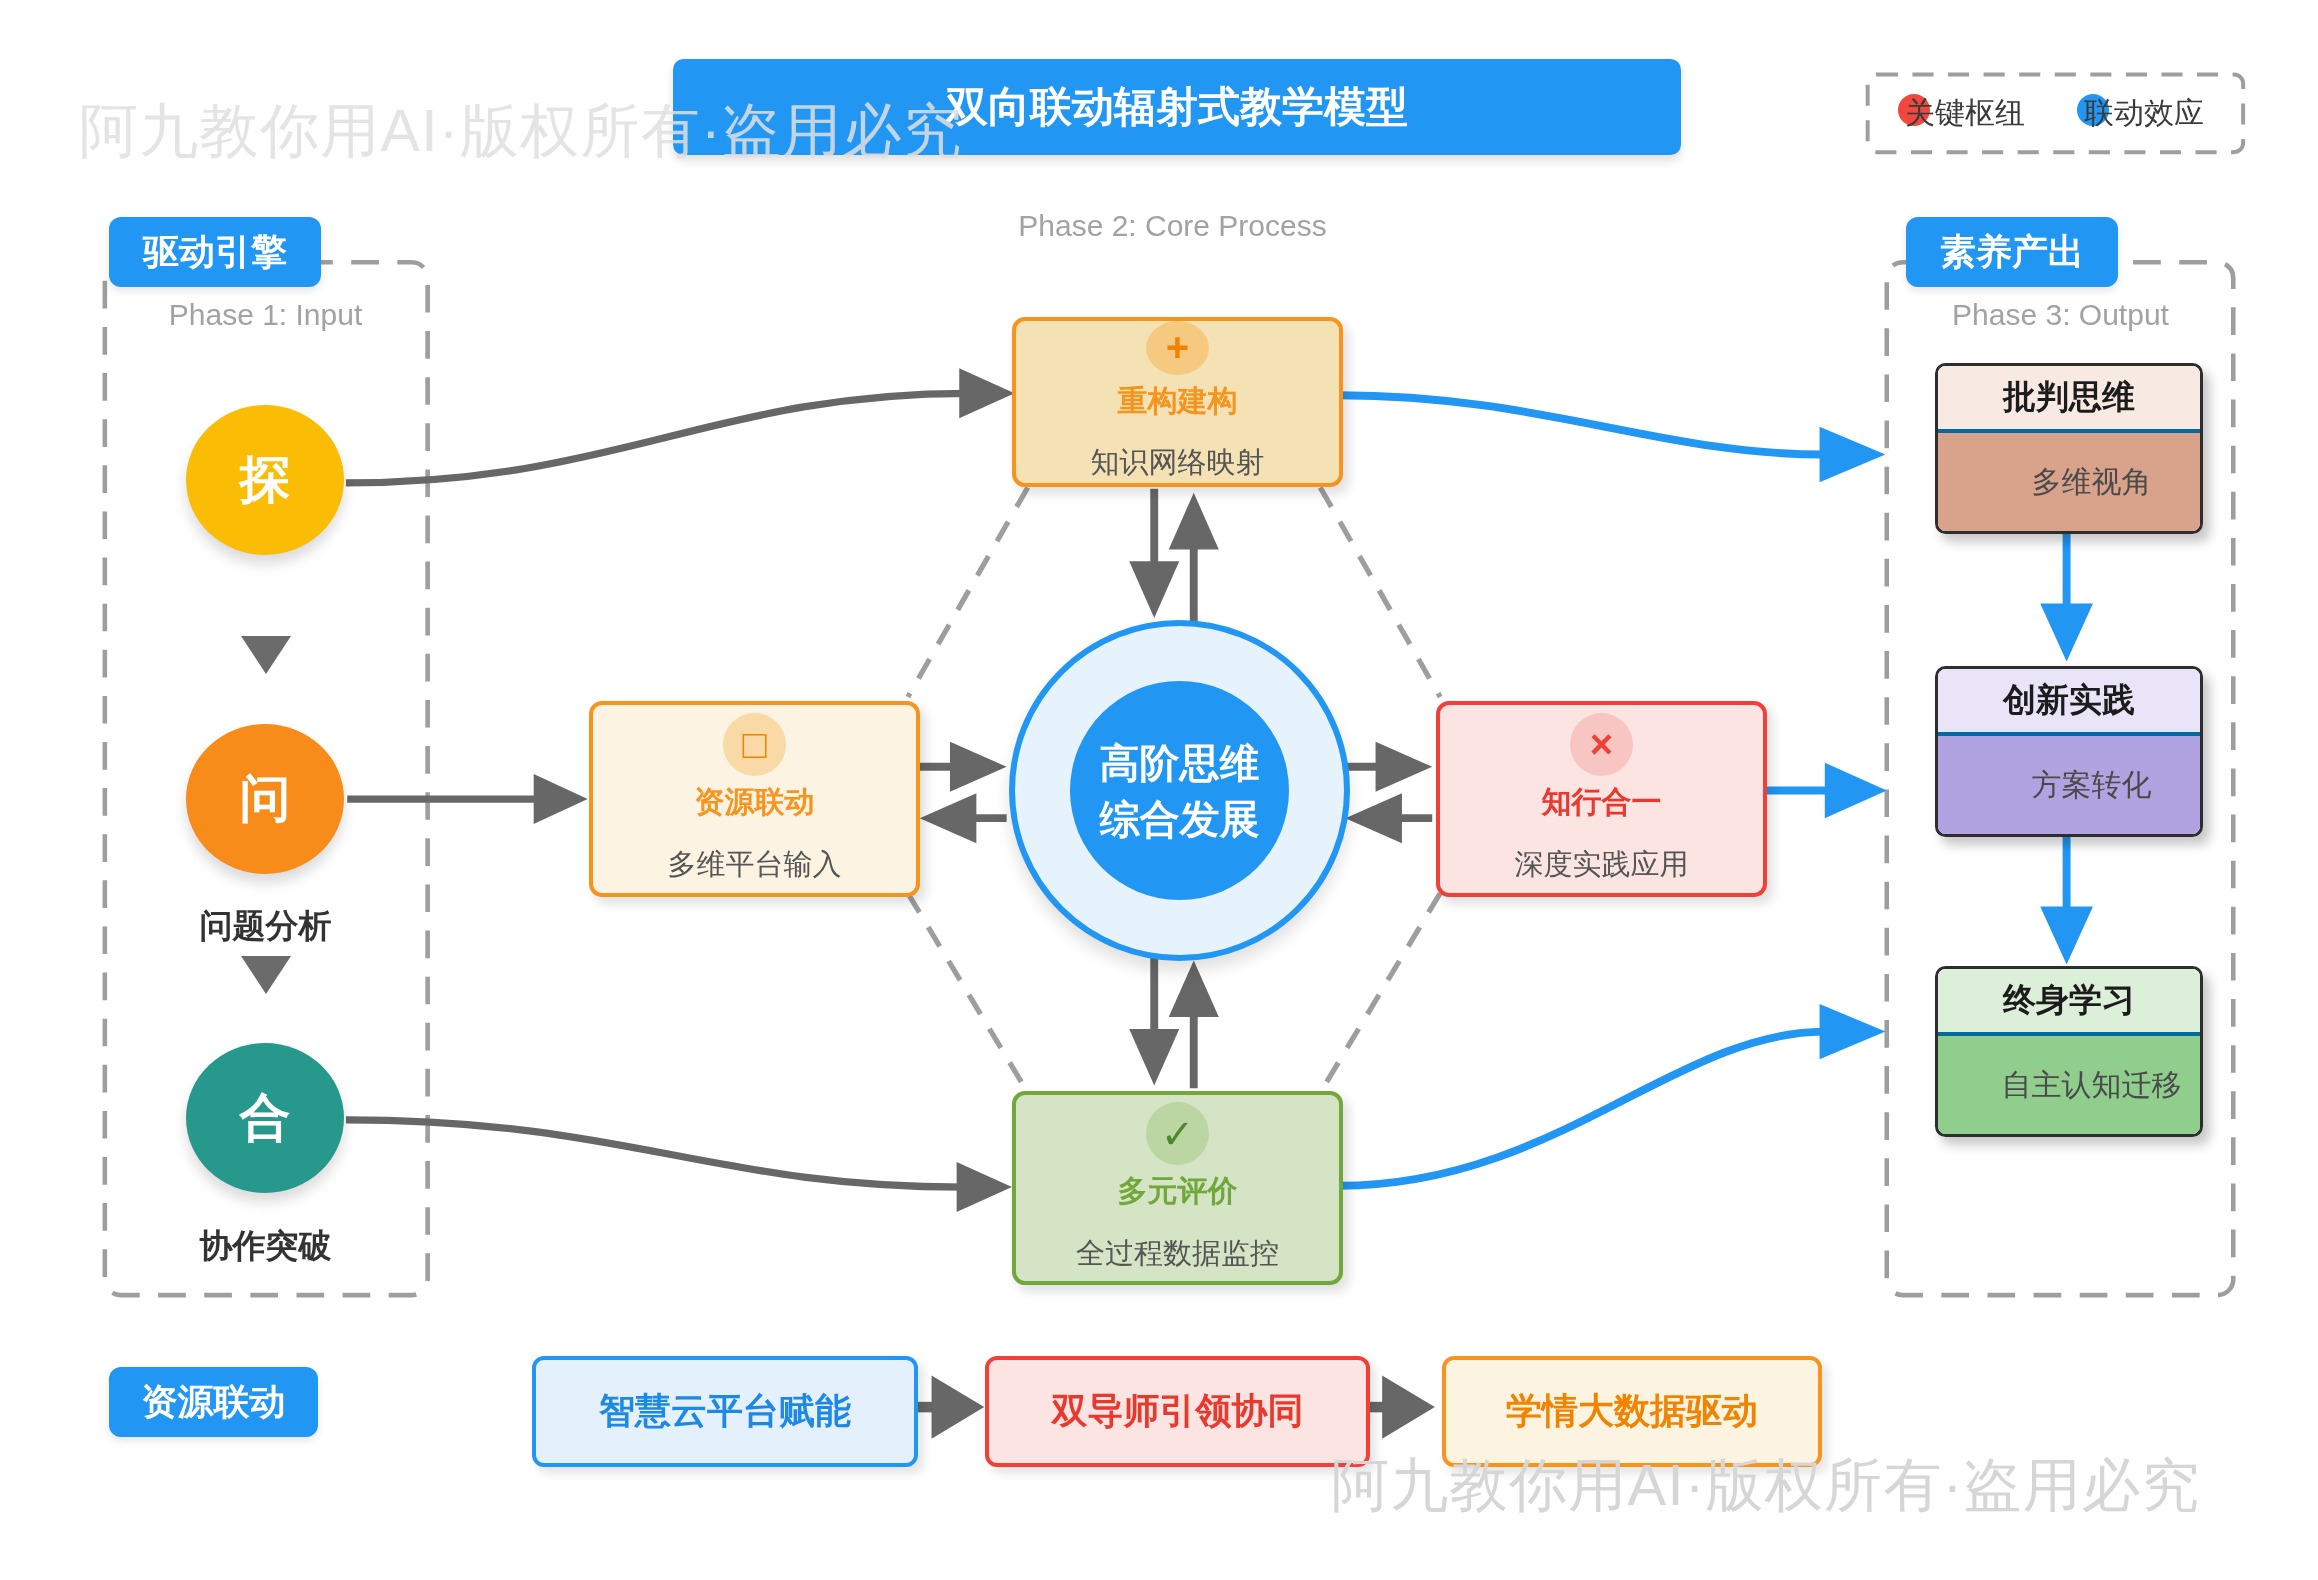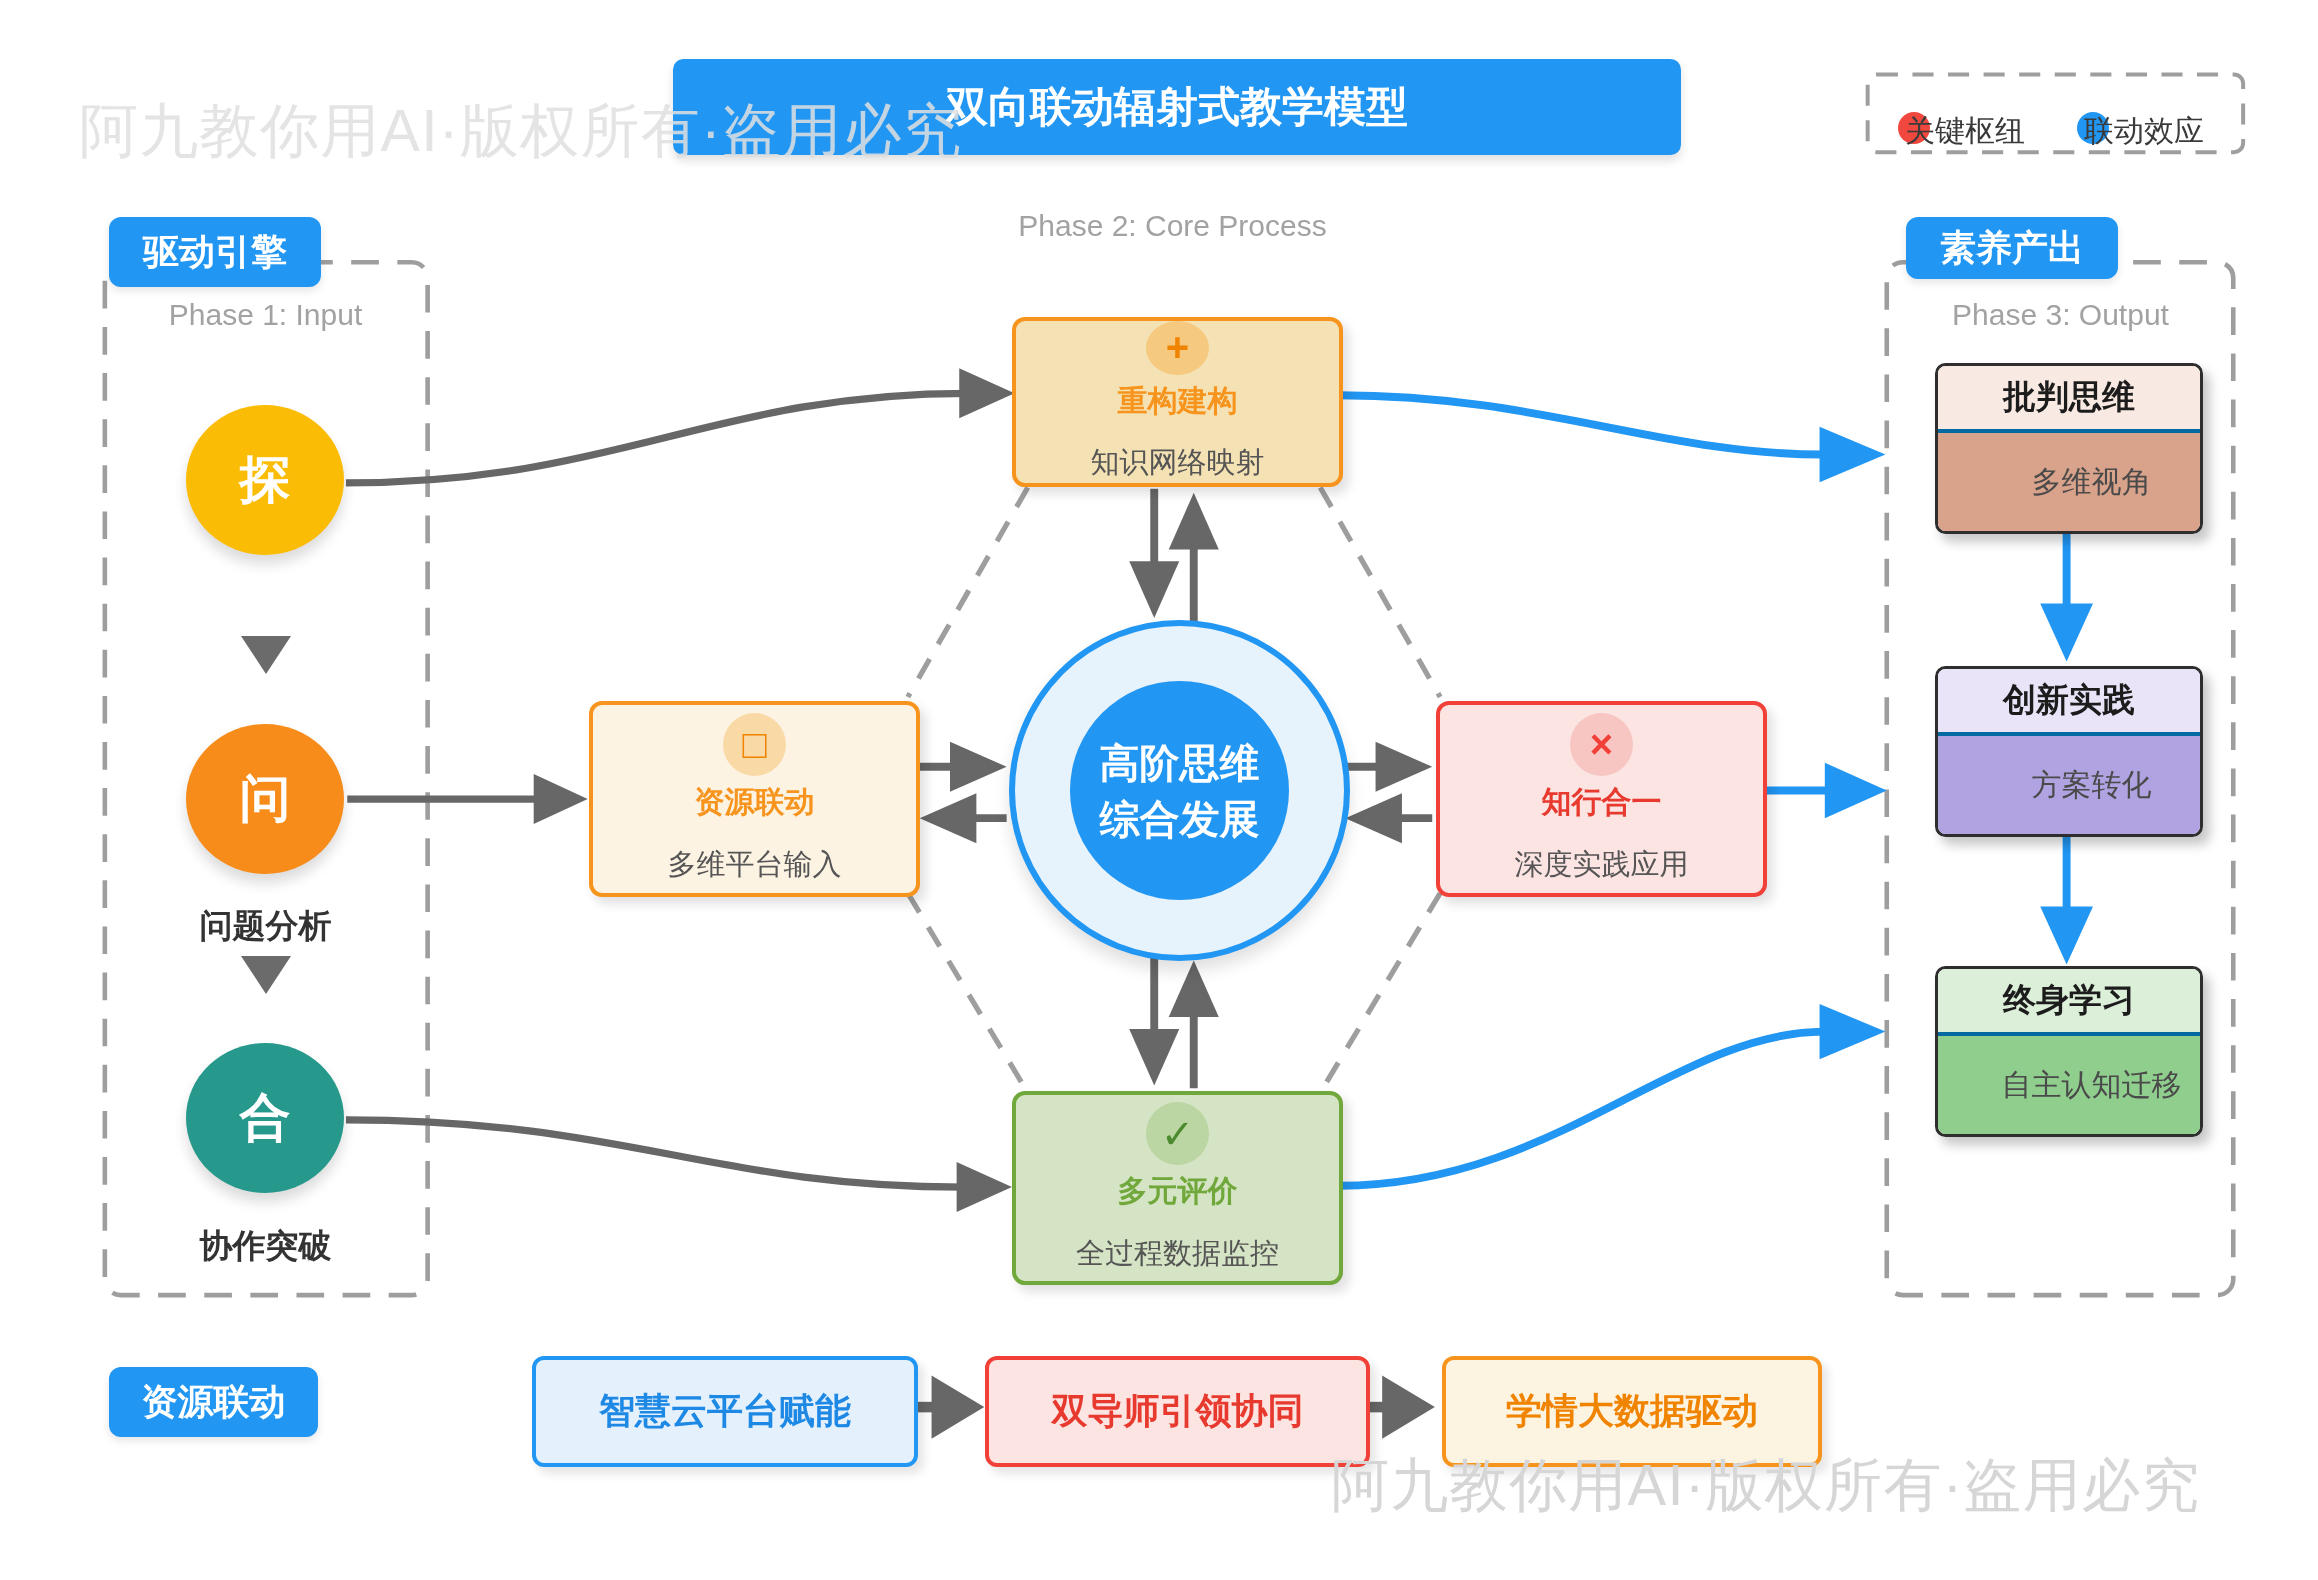--- a/index.html
+++ b/index.html
@@ -126,21 +126,21 @@
     <g fill="#676767">
       <polygon points="1414,2088 1414,2184 1494,2136"></polygon>
       <polygon points="2098,2088 2098,2184 2178,2136"></polygon>
     </g>
   </svg>
 
   <div class="abs center-text" style="left:673px;top:59px;width:1008px;height:96px;background:#2196F3;border-radius:10.5px;z-index:2;box-shadow:0 5.3px 9.2px rgba(0,0,0,0.12);">
     <span style="color:#fff;font-weight:bold;font-size:42px;">双向联动辐射式教学模型</span>
   </div>
 
-  <div class="abs" style="left:1867px;top:74px;width:375px;height:78px;z-index:2;display:flex;align-items:flex-end;justify-content:center;gap:59px;">
+  <div class="abs" style="left:1867px;top:74px;width:375px;height:78px;z-index:2;display:flex;align-items:center;justify-content:center;gap:59px;">
     <div class="legend-item">
       <span class="legend-dot" style="background:#F0483E;"></span>
       <span class="legend-label">关键枢纽</span>
     </div>
     <div class="legend-item">
       <span class="legend-dot" style="background:#2196F3;"></span>
       <span class="legend-label">联动效应</span>
     </div>
   </div>
 
@@ -191,21 +191,21 @@
     <div class="core-sub">全过程数据监控</div>
   </div>
 
   <div class="abs big-circle-outer" style="left:1009px;top:620px;width:329px;height:329px;">
     <div class="big-circle-inner">
       <span>高阶思维</span>
       <span>综合发展</span>
     </div>
   </div>
 
-  <div class="abs blue-tag" style="left:1906px;top:217px;width:212px;height:62px;">
+  <div class="abs blue-tag" style="left:1906px;top:217px;width:212px;height:70px;">
     <span>素养产出</span>
   </div>
   <div class="abs phase-caption" style="left:1896px;top:298px;width:329px;">Phase 3: Output</div>
 
   <div class="abs out-card" style="left:1935px;top:363px;width:262px;height:165px;">
     <div class="hd" style="background:#F8EAE2;">批判思维</div>
     <div class="bd" style="background:#D9A28A;">多维视角</div>
   </div>
   <div class="abs out-card" style="left:1935px;top:666px;width:262px;height:165px;">
     <div class="hd" style="background:#E9E4F8;">创新实践</div>

